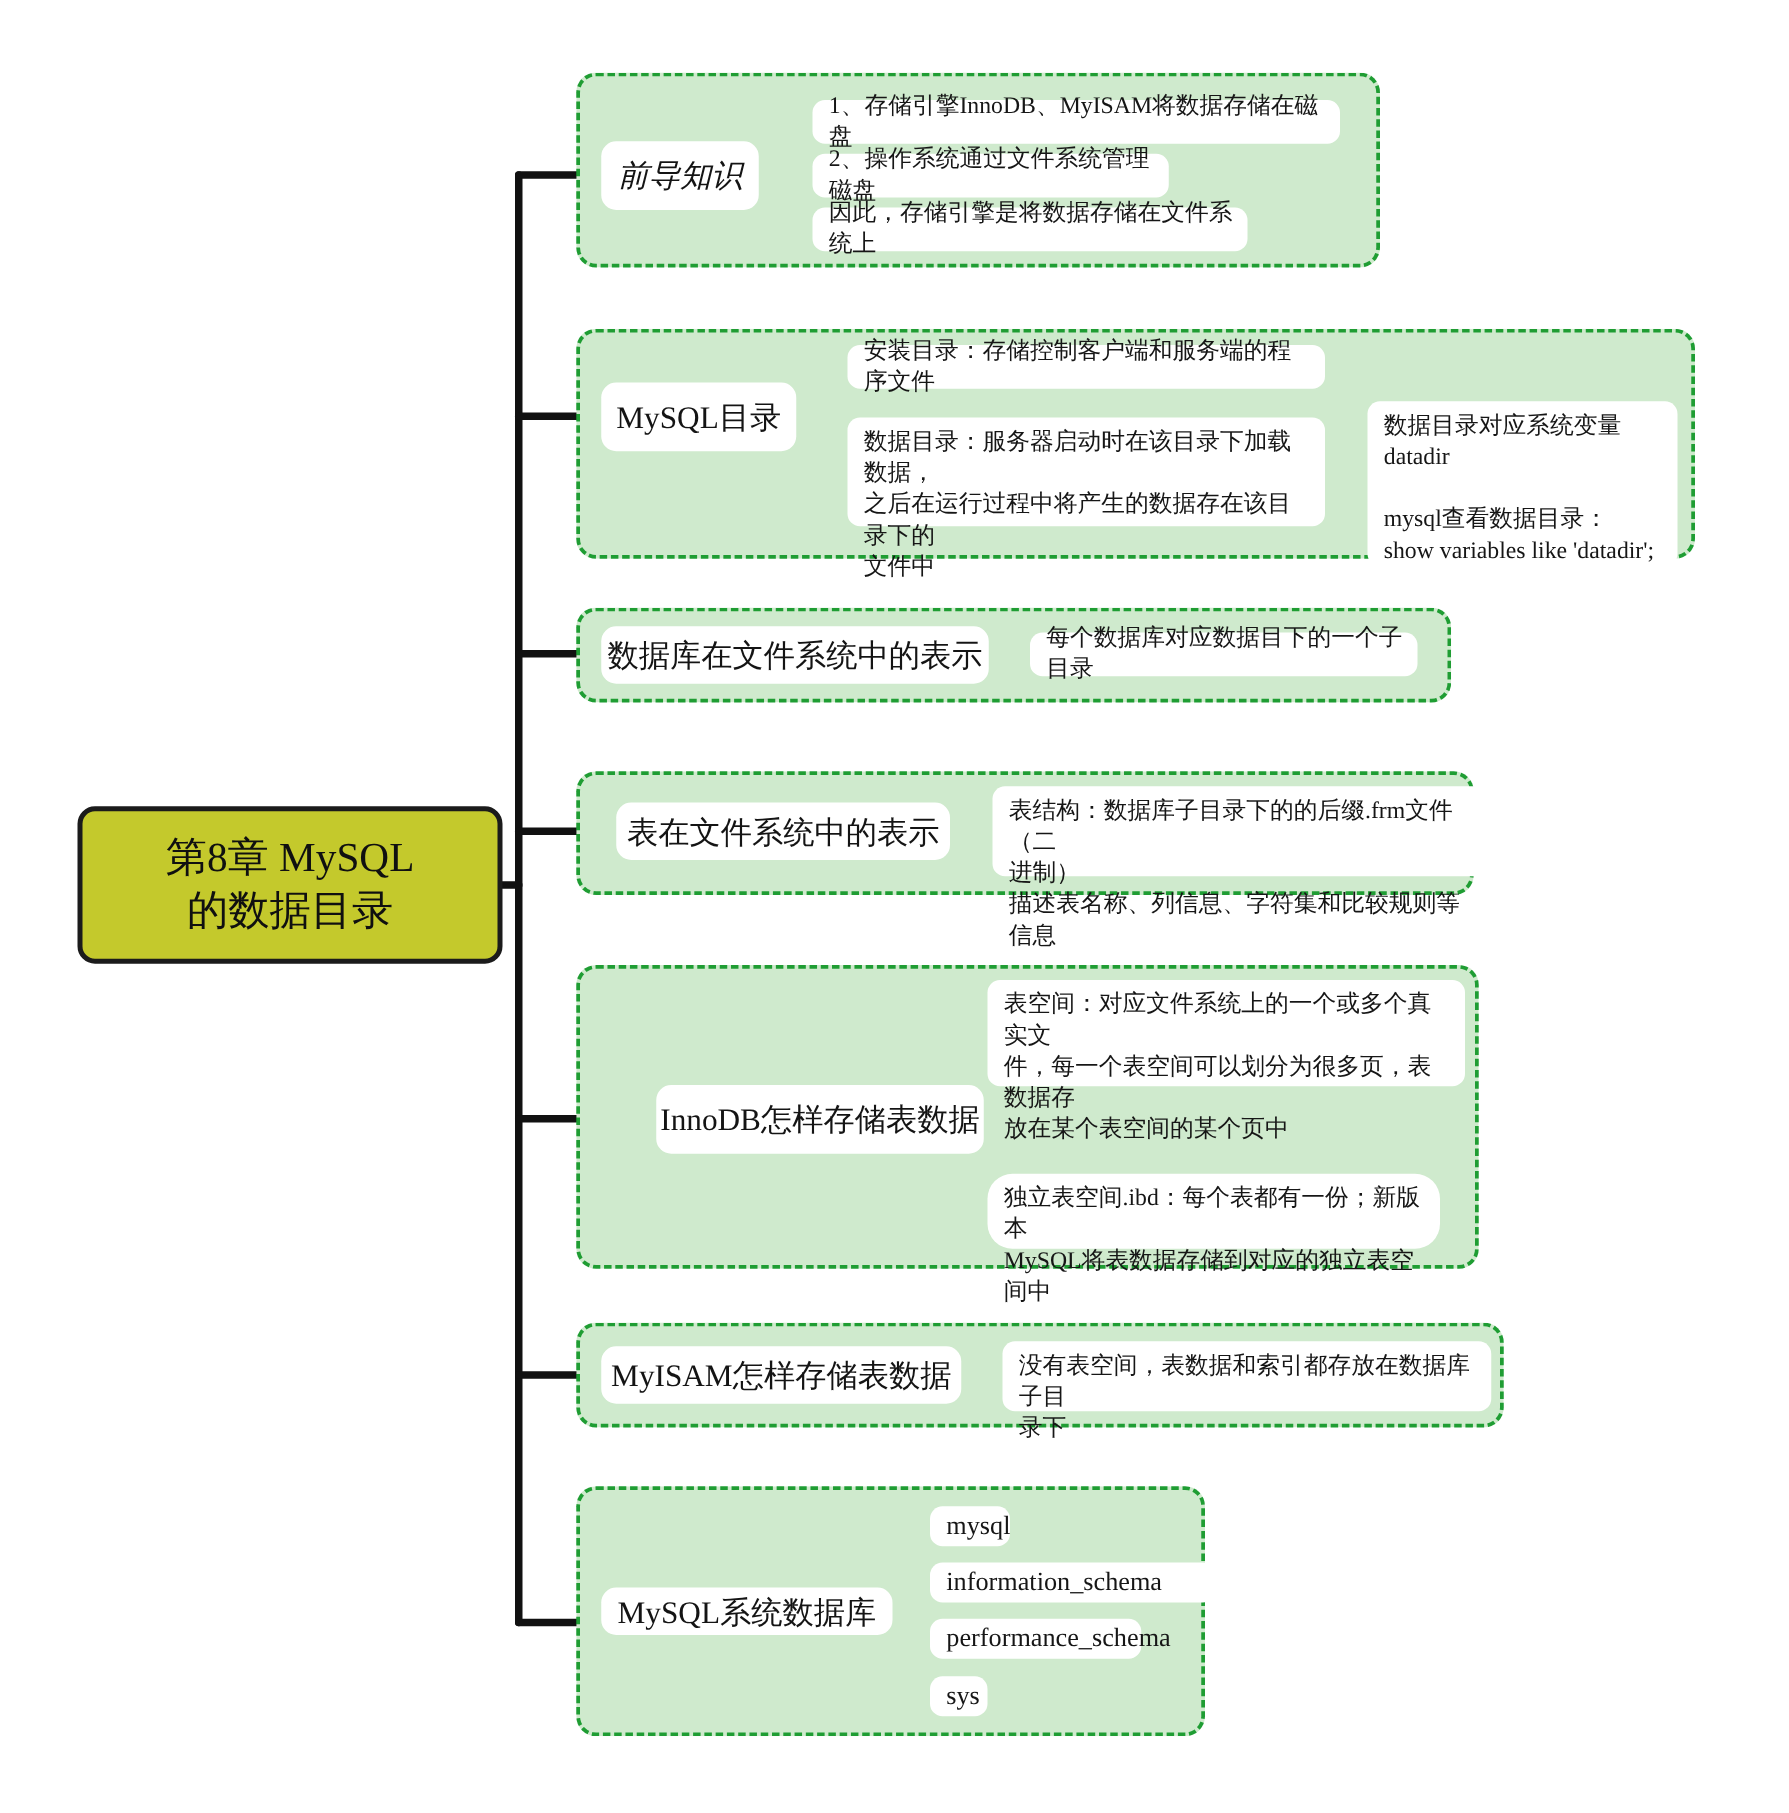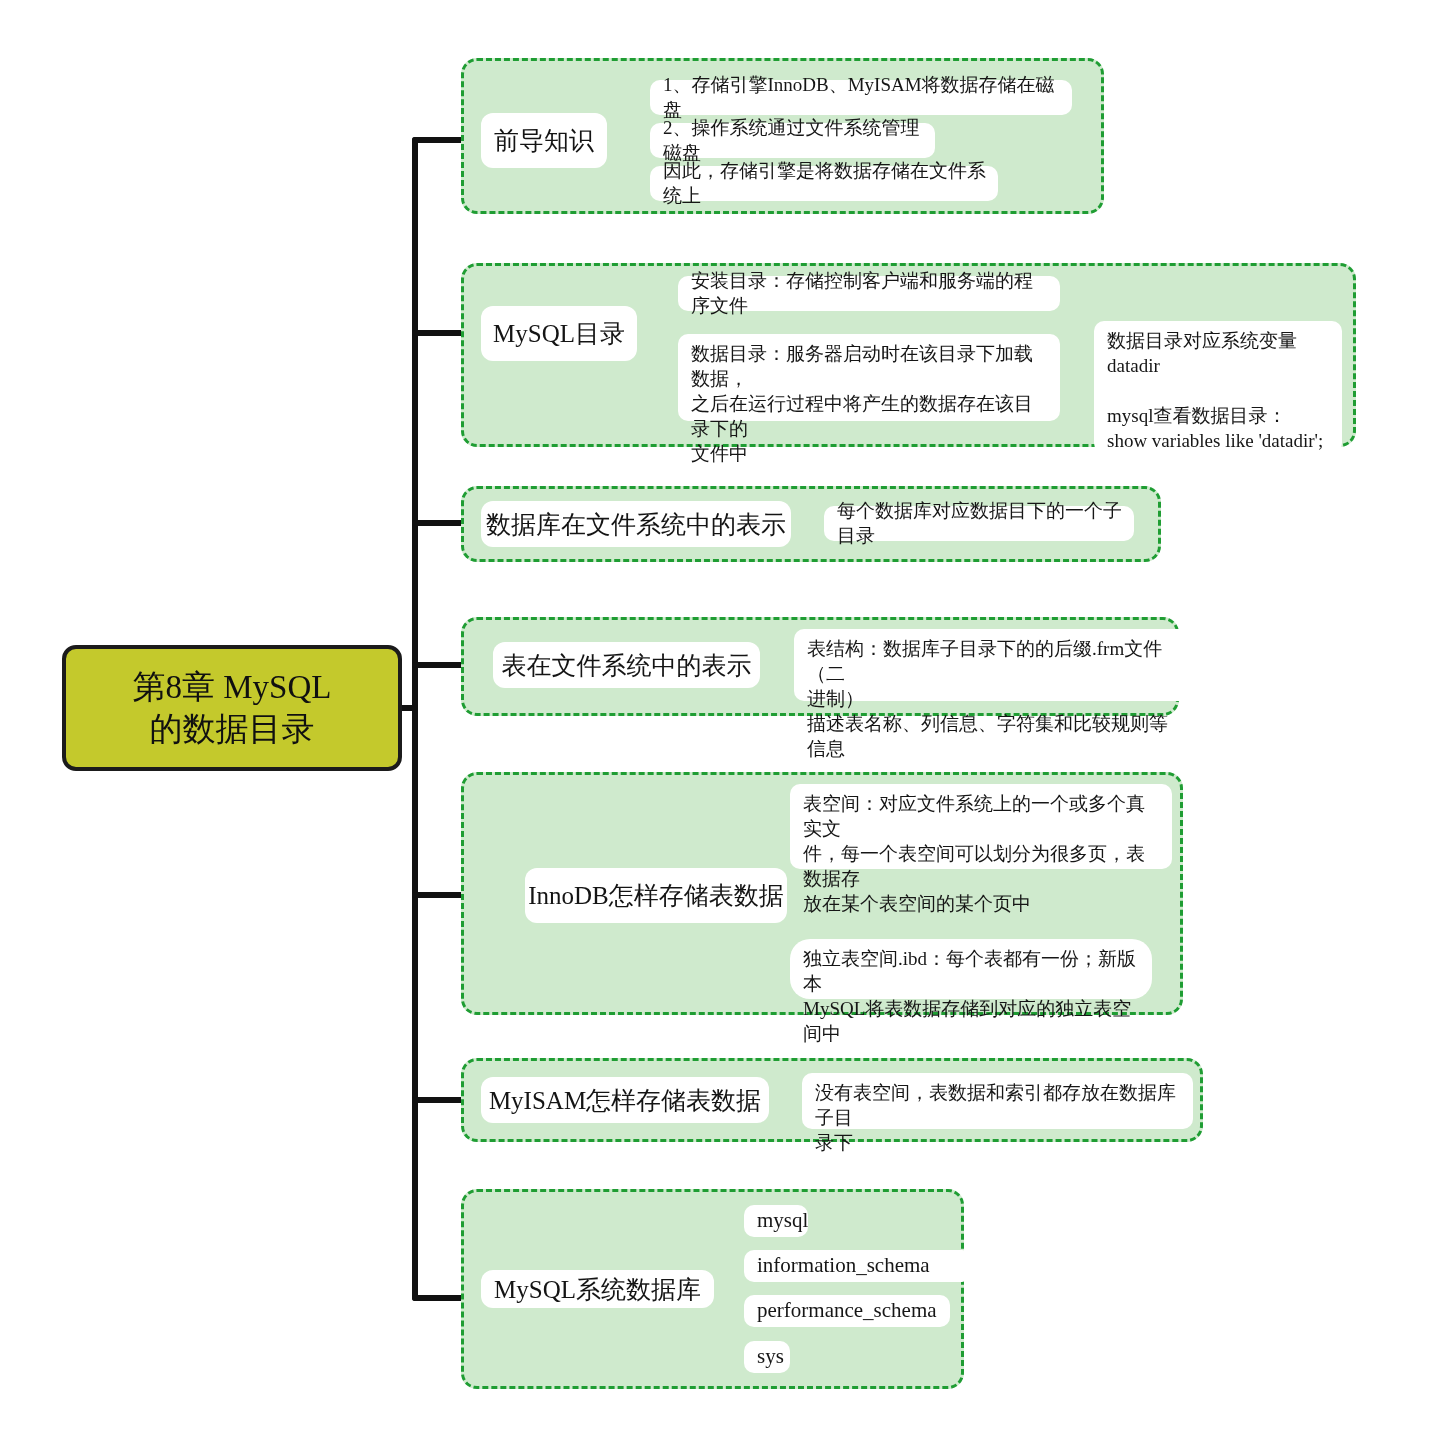--- a/index.html
+++ b/index.html
@@ -152,21 +152,21 @@
       <path d="M730,1311 L744,1311"></path>
       <path d="M730,1298 L744,1298"></path>
     </g>
   </svg>
 
   <div class="root-node">第8章 MySQL
 的数据目录</div>
 
   <div class="group" style="left:461px; top:58px; width:643px; height:156px;"></div>
 
-  <div class="branch-box" style="left:481px; top:113px; width:126px; height:55px;">前导知识</div>
+  <div class="branch-box" style="left:481px; top:113px; width:126px; height:55px;font-style:italic;">前导知识</div>
 
   <div class="leaf-box" style="left:650px; top:80px; width:422px; height:35px;">1、存储引擎InnoDB、MyISAM将数据存储在磁盘</div>
   <div class="leaf-box" style="left:650px; top:123px; width:285px; height:35px;">2、操作系统通过文件系统管理磁盘</div>
   <div class="leaf-box" style="left:650px; top:166px; width:348px; height:35px;">因此，存储引擎是将数据存储在文件系统上</div>
 
   <div class="group" style="left:461px; top:263px; width:895px; height:184px;"></div>
 
   <div class="branch-box" style="left:481px; top:306px; width:156px; height:55px;">MySQL目录</div>
 
   <div class="leaf-box" style="left:678px; top:276px; width:382px; height:35px;">安装目录：存储控制客户端和服务端的程序文件</div>
@@ -209,16 +209,16 @@
 
   <div class="leaf-box" style="left:802px; top:1073px; width:391px; height:56px; align-items:flex-start;">没有表空间，表数据和索引都存放在数据库子目
 录下</div>
 
   <div class="group" style="left:461px; top:1189px; width:503px; height:200px;"></div>
 
   <div class="branch-box" style="left:481px; top:1270px; width:233px; height:38px;">MySQL系统数据库</div>
 
   <div class="leaf-box db-list" style="left:744px; top:1205px; width:64px; height:32px;">mysql</div>
   <div class="leaf-box db-list" style="left:744px; top:1250px; width:228px; height:32px;">information_schema</div>
-  <div class="leaf-box db-list" style="left:744px; top:1295px; width:206px; height:32px;">performance_schema</div>
+  <div class="leaf-box db-list" style="left:744px; top:1295px; width:169px; height:32px;">performance_schema</div>
   <div class="leaf-box db-list" style="left:744px; top:1341px; width:46px; height:32px;">sys</div>
 
 </div>
 
 </body></html>

